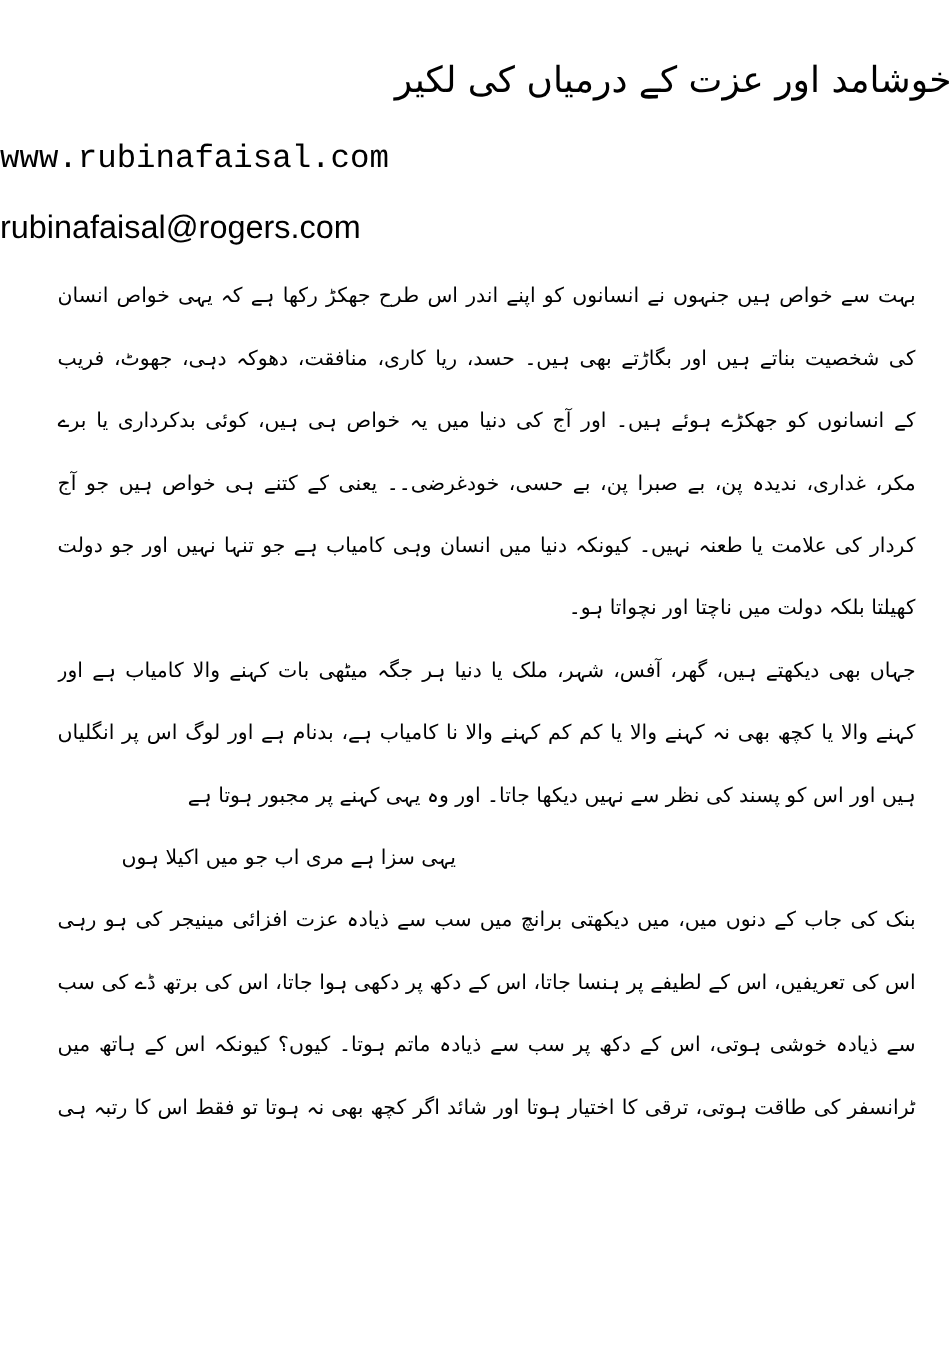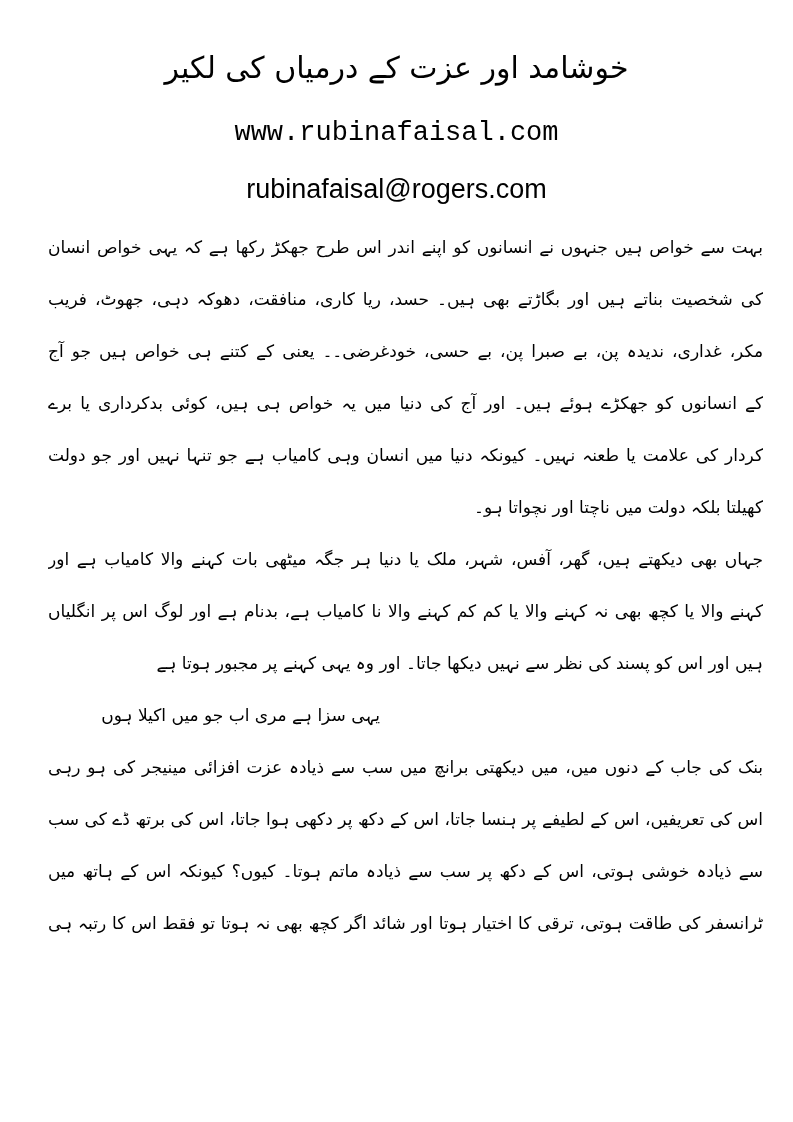--- a/index.html
+++ b/index.html
@@ -10,21 +10,20 @@
   .page {
     position: relative;
     width: 793px;
     height: 1122px;
     background: #ffffff;
     color: #000000;
     overflow: hidden;
     font-family: "DejaVu Sans", sans-serif;
   }
   .header {
-    text-align: center;
   }
   .title {
     padding-top: 40px;
     font-size: 30px;
     line-height: 56px;
     direction: rtl;
     color: #000;
   }
   .author {
     font-size: 24px;
@@ -82,22 +81,22 @@
 <div class="page">
   <div class="header">
     <div class="title">خوشامد اور عزت کے درمیاں کی لکیر</div>
     <div class="website">www.rubinafaisal.com</div>
     <div class="email">rubinafaisal@rogers.com</div>
   </div>
 
   <div class="body-text">
       <div class="line justify">بہت سے خواص ہیں جنہوں نے انسانوں کو اپنے اندر اس طرح جھکڑ رکھا ہے کہ یہی خواص انسان</div>
       <div class="line justify">کی شخصیت بناتے ہیں اور بگاڑتے بھی ہیں۔ حسد، ریا کاری، منافقت، دھوکہ دہی، جھوٹ، فریب</div>
+      <div class="line justify">کے انسانوں کو جھکڑے ہوئے ہیں۔ اور آج کی دنیا میں یہ خواص ہی ہیں، کوئی بدکرداری یا برے</div>
       <div class="line justify">مکر، غداری، ندیدہ پن، بے صبرا پن، بے حسی، خودغرضی۔۔ یعنی کے کتنے ہی خواص ہیں جو آج</div>
-      <div class="line justify">کے انسانوں کو جھکڑے ہوئے ہیں۔ اور آج کی دنیا میں یہ خواص ہی ہیں، کوئی بدکرداری یا برے</div>
       <div class="line justify">کردار کی علامت یا طعنہ نہیں۔ کیونکہ دنیا میں انسان وہی کامیاب ہے جو تنہا نہیں اور جو دولت میں</div>
       <div class="line right">کھیلتا بلکہ دولت میں ناچتا اور نچواتا ہو۔</div>
       <div class="line justify">جہاں بھی دیکھتے ہیں، گھر، آفس، شہر، ملک یا دنیا ہر جگہ میٹھی بات کہنے والا کامیاب ہے اور سچی بات</div>
       <div class="line justify">کہنے والا یا کچھ بھی نہ کہنے والا یا کم کم کہنے والا نا کامیاب ہے، بدنام ہے اور لوگ اس پر انگلیاں اٹھاتے</div>
       <div class="line right">ہیں اور اس کو پسند کی نظر سے نہیں دیکھا جاتا۔ اور وہ یہی کہنے پر مجبور ہوتا ہے</div>
       <div class="line verse1">یہی سزا ہے مری اب جو میں اکیلا ہوں</div>
       <div class="line justify">بنک کی جاب کے دنوں میں، میں دیکھتی برانچ میں سب سے ذیادہ عزت افزائی مینیجر کی ہو رہی ہوتی،</div>
       <div class="line justify">اس کی تعریفیں، اس کے لطیفے پر ہنسا جاتا، اس کے دکھ پر دکھی ہوا جاتا، اس کی برتھ ڈے کی سب</div>
       <div class="line justify">سے ذیادہ خوشی ہوتی، اس کے دکھ پر سب سے ذیادہ ماتم ہوتا۔ کیوں؟ کیونکہ اس کے ہاتھ میں</div>
       <div class="line justify">ٹرانسفر کی طاقت ہوتی، ترقی کا اختیار ہوتا اور شائد اگر کچھ بھی نہ ہوتا تو فقط اس کا رتبہ ہی یہ کام بھی</div>

